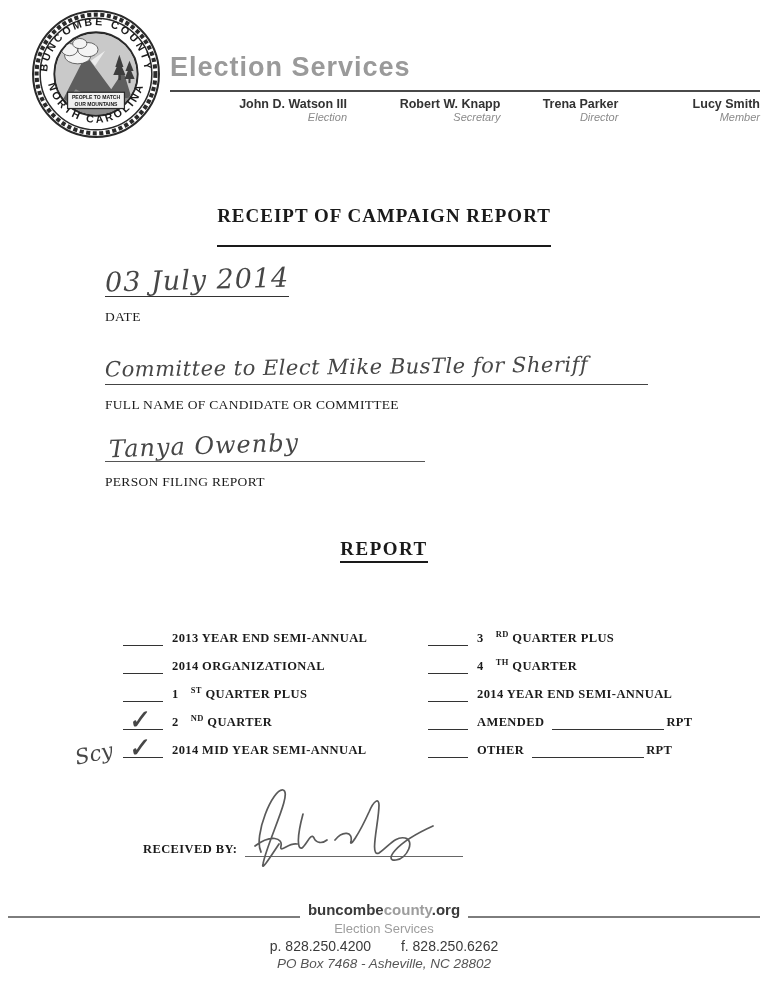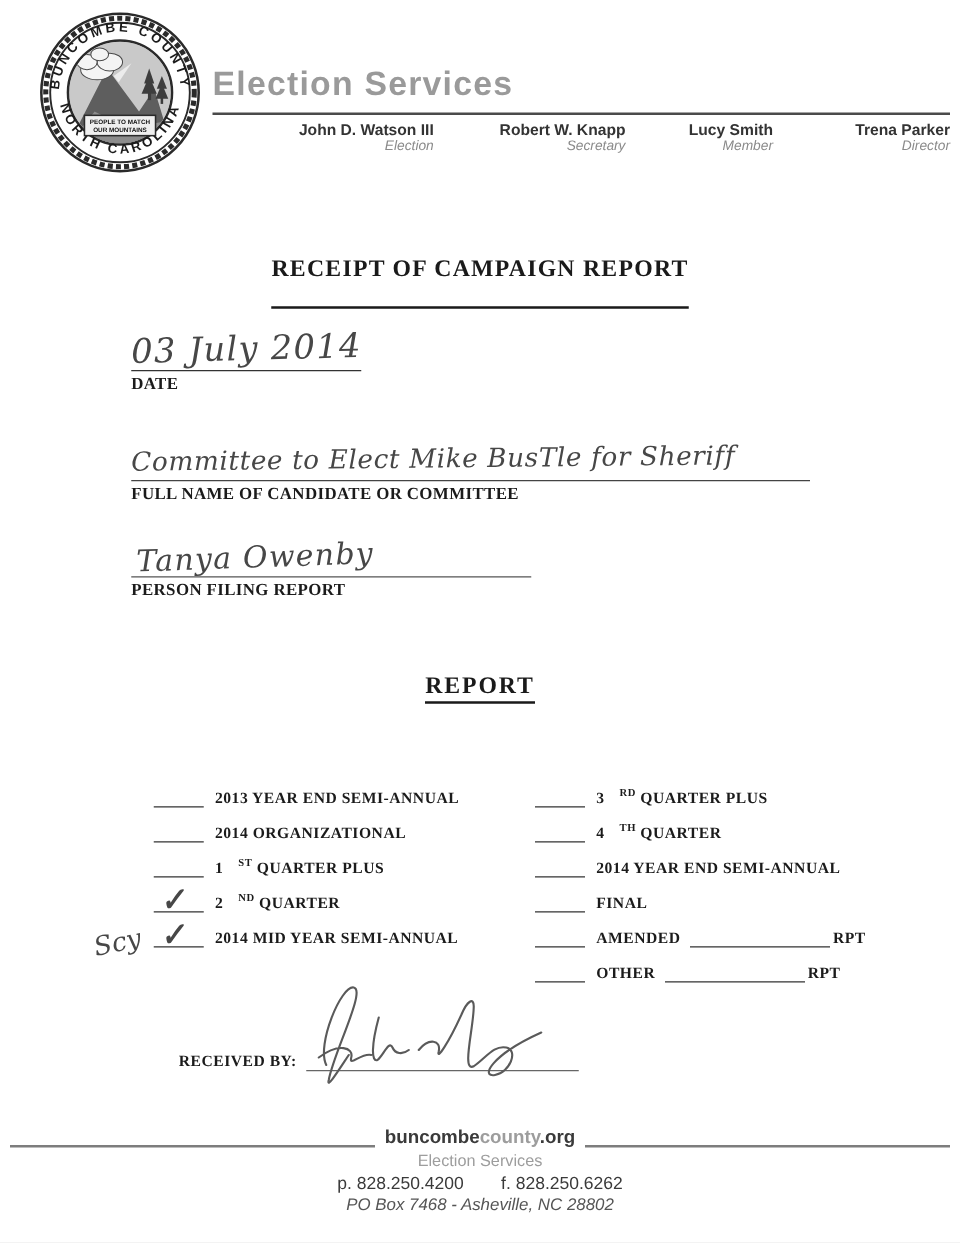--- a/index.html
+++ b/index.html
@@ -21,22 +21,22 @@
   .officer-title{font-size:11px;font-style:italic;color:#8a8a8a;}
   .doc-title{position:absolute;top:205px;left:0;width:100%;text-align:center;}
   .doc-title span{font-family:"Liberation Serif",serif;font-size:19px;font-weight:bold;
                   letter-spacing:1px;color:#1a1a1a;border-bottom:2px solid #1a1a1a;
                   padding-bottom:18px;display:inline-block;}
   .report-heading{position:absolute;top:538px;left:0;width:100%;text-align:center;}
   .report-heading span{font-family:"Liberation Serif",serif;font-size:19px;font-weight:bold;
                   letter-spacing:1.5px;color:#1a1a1a;border-bottom:2px solid #1a1a1a;
                   padding-bottom:1px;display:inline-block;}
 
-  .field-label{font-family:"Liberation Serif",serif;font-weight:bold;font-size:13.5px;
-               letter-spacing:.3px;color:#1b1b1b;margin-top:2px;}
+  .field-label{font-family:"Liberation Serif",serif;font-weight:normal;font-size:13.5px;
+               letter-spacing:.3px;color:#1b1b1b;margin-top:12px;}
 
   
   .hw{font-family:"DejaVu Serif",serif;font-style:italic;color:#474747;}
 
   .field-date{position:absolute;left:105px;top:264px;}
   .date-line{display:inline-block;min-width:168px;border-bottom:1.6px solid #333;}
   .date-value{font-size:27px;letter-spacing:1px;display:inline-block;transform:rotate(-1.5deg);line-height:1.2;}
 
   .field-committee{position:absolute;left:105px;top:352px;}
   .committee-line{display:inline-block;min-width:543px;border-bottom:1.6px solid #444;}
@@ -135,26 +135,26 @@
     <div class="officers">
         <div class="officer">
           <div class="officer-name">John D. Watson III</div>
           <div class="officer-title">Election</div>
         </div>
         <div class="officer">
           <div class="officer-name">Robert W. Knapp</div>
           <div class="officer-title">Secretary</div>
         </div>
         <div class="officer">
+          <div class="officer-name">Trena Parker</div>
+          <div class="officer-title">Director</div>
+        </div>
+        <div class="officer">
           <div class="officer-name">Lucy Smith</div>
           <div class="officer-title">Member</div>
-        </div>
-        <div class="officer">
-          <div class="officer-name">Trena Parker</div>
-          <div class="officer-title">Director</div>
         </div>
       </div>
   </div>
 
   <div class="doc-title">
     <span>RECEIPT OF CAMPAIGN REPORT</span>
   </div>
 
   <div class="field-date">
     <div class="date-line">
@@ -215,24 +215,20 @@
         <span class="blank"></span>
         <span class="chk-label">3<sup>RD</sup> QUARTER PLUS</span>
       </div>
       <div class="chk-row">
         <span class="blank"></span>
         <span class="chk-label">4<sup>TH</sup> QUARTER</span>
       </div>
       <div class="chk-row">
         <span class="blank"></span>
         <span class="chk-label">2014 YEAR END SEMI-ANNUAL</span>
-      </div>
-      <div class="chk-row">
-        <span class="blank"></span>
-        <span class="chk-label">FINAL</span>
       </div>
       <div class="chk-row">
         <span class="blank"></span>
         <span class="chk-label">AMENDED</span>
         <span class="tail-blank"></span>
         <span class="chk-label">RPT</span>
       </div>
       <div class="chk-row">
         <span class="blank"></span>
         <span class="chk-label">OTHER</span>

